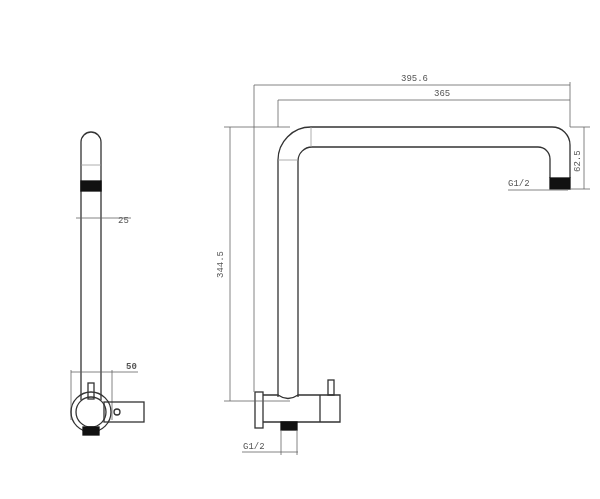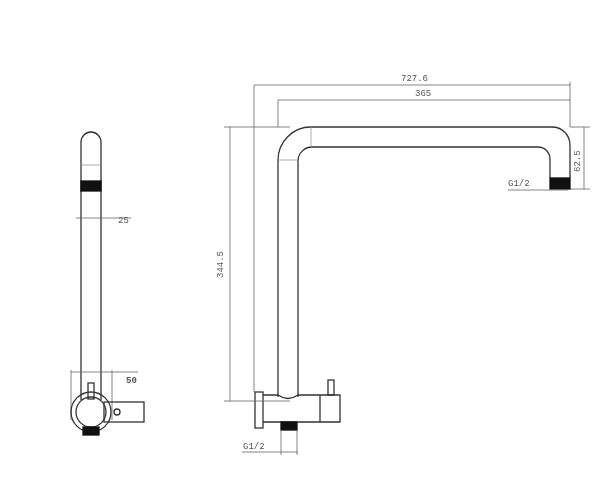--- a/index.html
+++ b/index.html
@@ -62,19 +62,19 @@
         <line x1="508" y1="190" x2="568" y2="190"></line>
         <line x1="242" y1="452" x2="298" y2="452"></line>
         <line x1="281" y1="430" x2="281" y2="455"></line>
         <line x1="297" y1="430" x2="297" y2="455"></line>
       </g>
     </g>
   </g>
 </svg>
 
 <span class="lbl" style="left:118px;top:216px;">25</span>
-<span class="lbl" style="left:126px;top:376px;font-weight:bold;">50</span>
-<span class="lbl" style="left:401px;top:74px;">727.6</span>
-<span class="lbl" style="left:415px;top:89px;">365</span>
+<span class="lbl" style="left:126px;top:362px;font-weight:bold;">50</span>
+<span class="lbl" style="left:401px;top:74px;">395.6</span>
+<span class="lbl" style="left:434px;top:89px;">365</span>
 <span class="lbl vert" style="left:216px;top:278px;">344.5</span>
 <span class="lbl vert" style="left:573px;top:172px;">62.5</span>
 <span class="lbl" style="left:508px;top:179px;">G1/2</span>
 <span class="lbl" style="left:243px;top:442px;">G1/2</span>
 
 </body></html>

